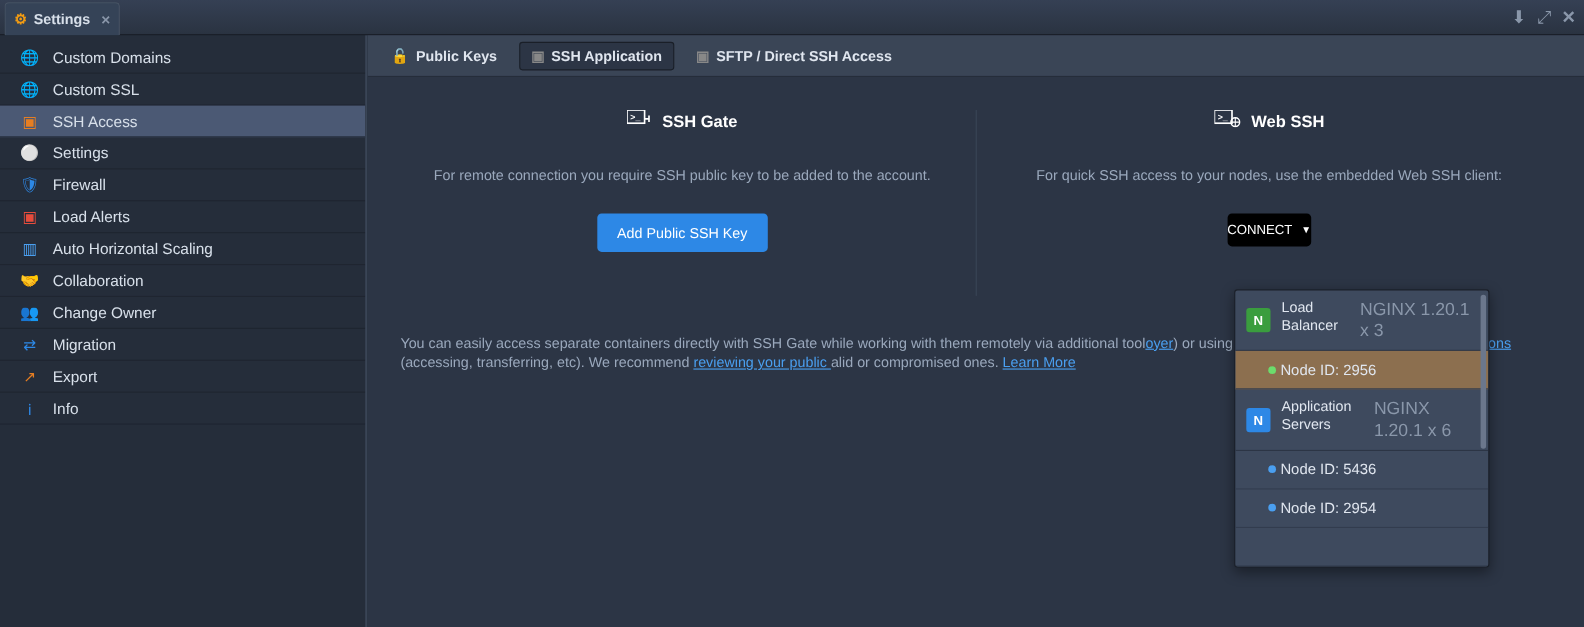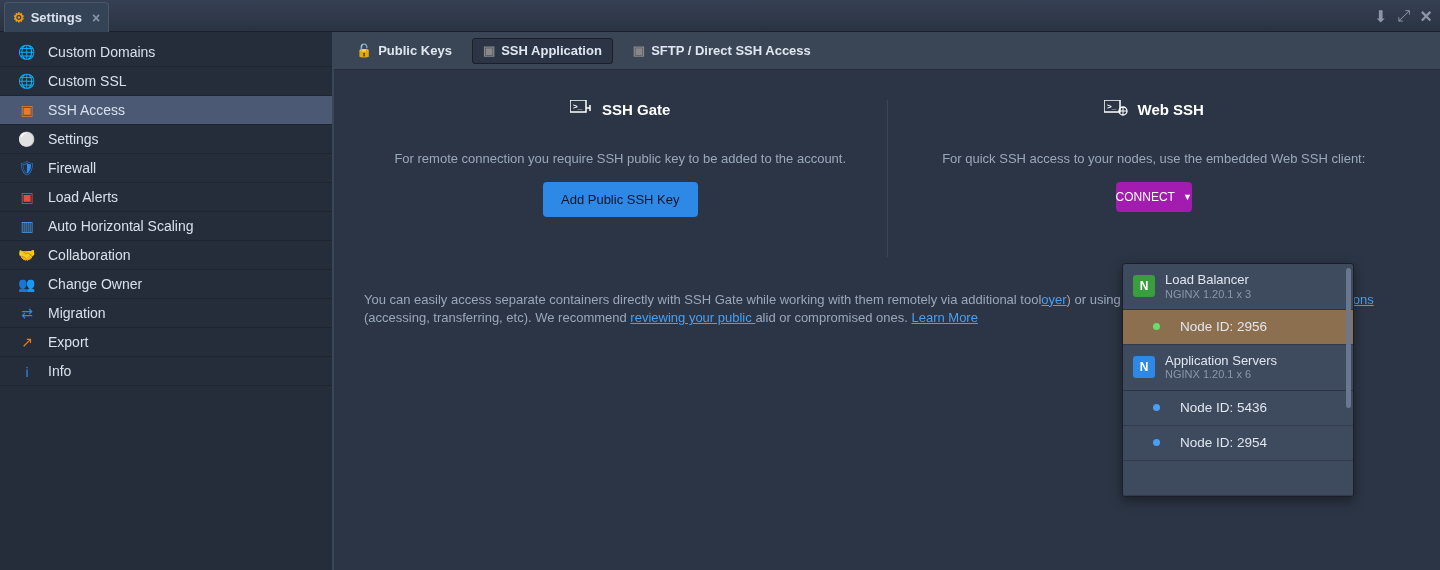--- a/index.html
+++ b/index.html
@@ -125,35 +125,35 @@
       justify-content: center;
       gap: 10px;
       color: #fff;
       font-weight: bold;
       font-size: 15px;
       margin-bottom: 30px;
     }
     .panel-desc {
       color: #9aa8bc;
       font-size: 13px;
-      margin-bottom: 13px;
+      margin-bottom: 24px;
       line-height: 1.5;
     }
     .btn-primary {
       background: #2d88e6;
-      color: #0f172a;
+      color: #ffffff;
       border: none;
       padding: 10px 18px;
       border-radius: 4px;
       font-size: 13px;
       cursor: pointer;
       text-align: center;
     }
     .btn-connect {
-      background: #a21caf;
+      background: #000000;
       color: #fff;
       border: none;
       padding: 8px 0;
       border-radius: 4px;
       font-size: 12px;
       cursor: pointer;
       display: inline-flex;
       align-items: center;
       gap: 8px;
     }
@@ -191,29 +191,29 @@
       border-radius: 3px;
       display: flex;
       align-items: center;
       justify-content: center;
       color: #fff;
       font-weight: bold;
       font-size: 12px;
       flex-shrink: 0;
     }
     .dd-group-icon.blue { background: #2d88e6; }
-    .dd-group-text { display: flex; flex-direction: column; line-height: 1.2; }
+    .dd-group-text { display: flex; flex-direction: row; line-height: 1.2; }
     .dd-group-title { color: #e0e6ef; font-size: 13px; }
-    .dd-group-sub { color: #8a97aa; font-size: 11px; }
+    .dd-group-sub { color: #8a97aa; font-size: 16px; }
     .dd-item {
       height: 35px;
       display: flex;
       align-items: center;
       padding: 0 16px 0 30px;
-      gap: 20px;
+      gap: 4px;
       color: #e0e6ef;
       font-size: 13.5px;
       cursor: pointer;
       border-bottom: 1px solid #323c4e;
     }
     .dd-item.hover { background: #8c6f4f; }
     .dd-dot { width: 7px; height: 7px; border-radius: 50%; }
     .dd-dot.green { background: #6cdc6c; }
     .dd-dot.blue { background: #4a9ff0; }
     .dd-scrollbar {

